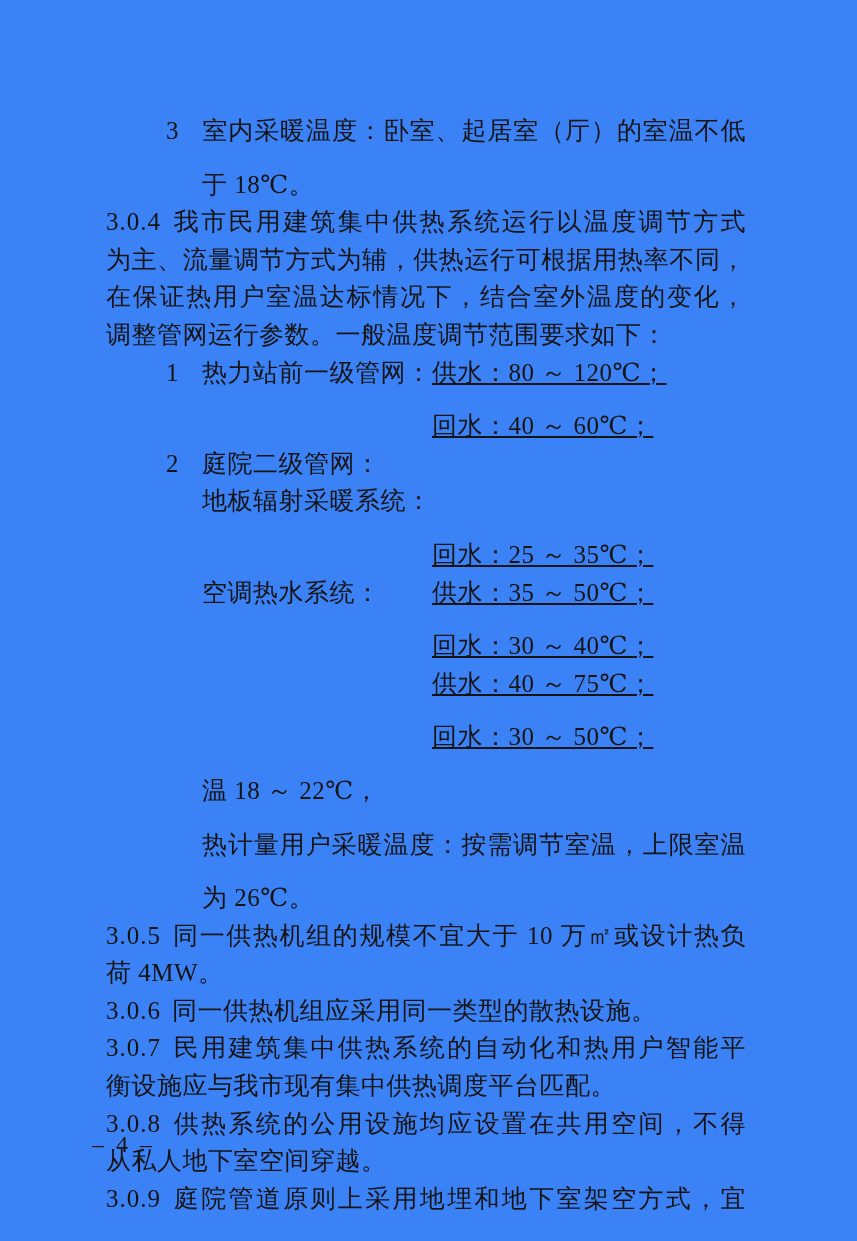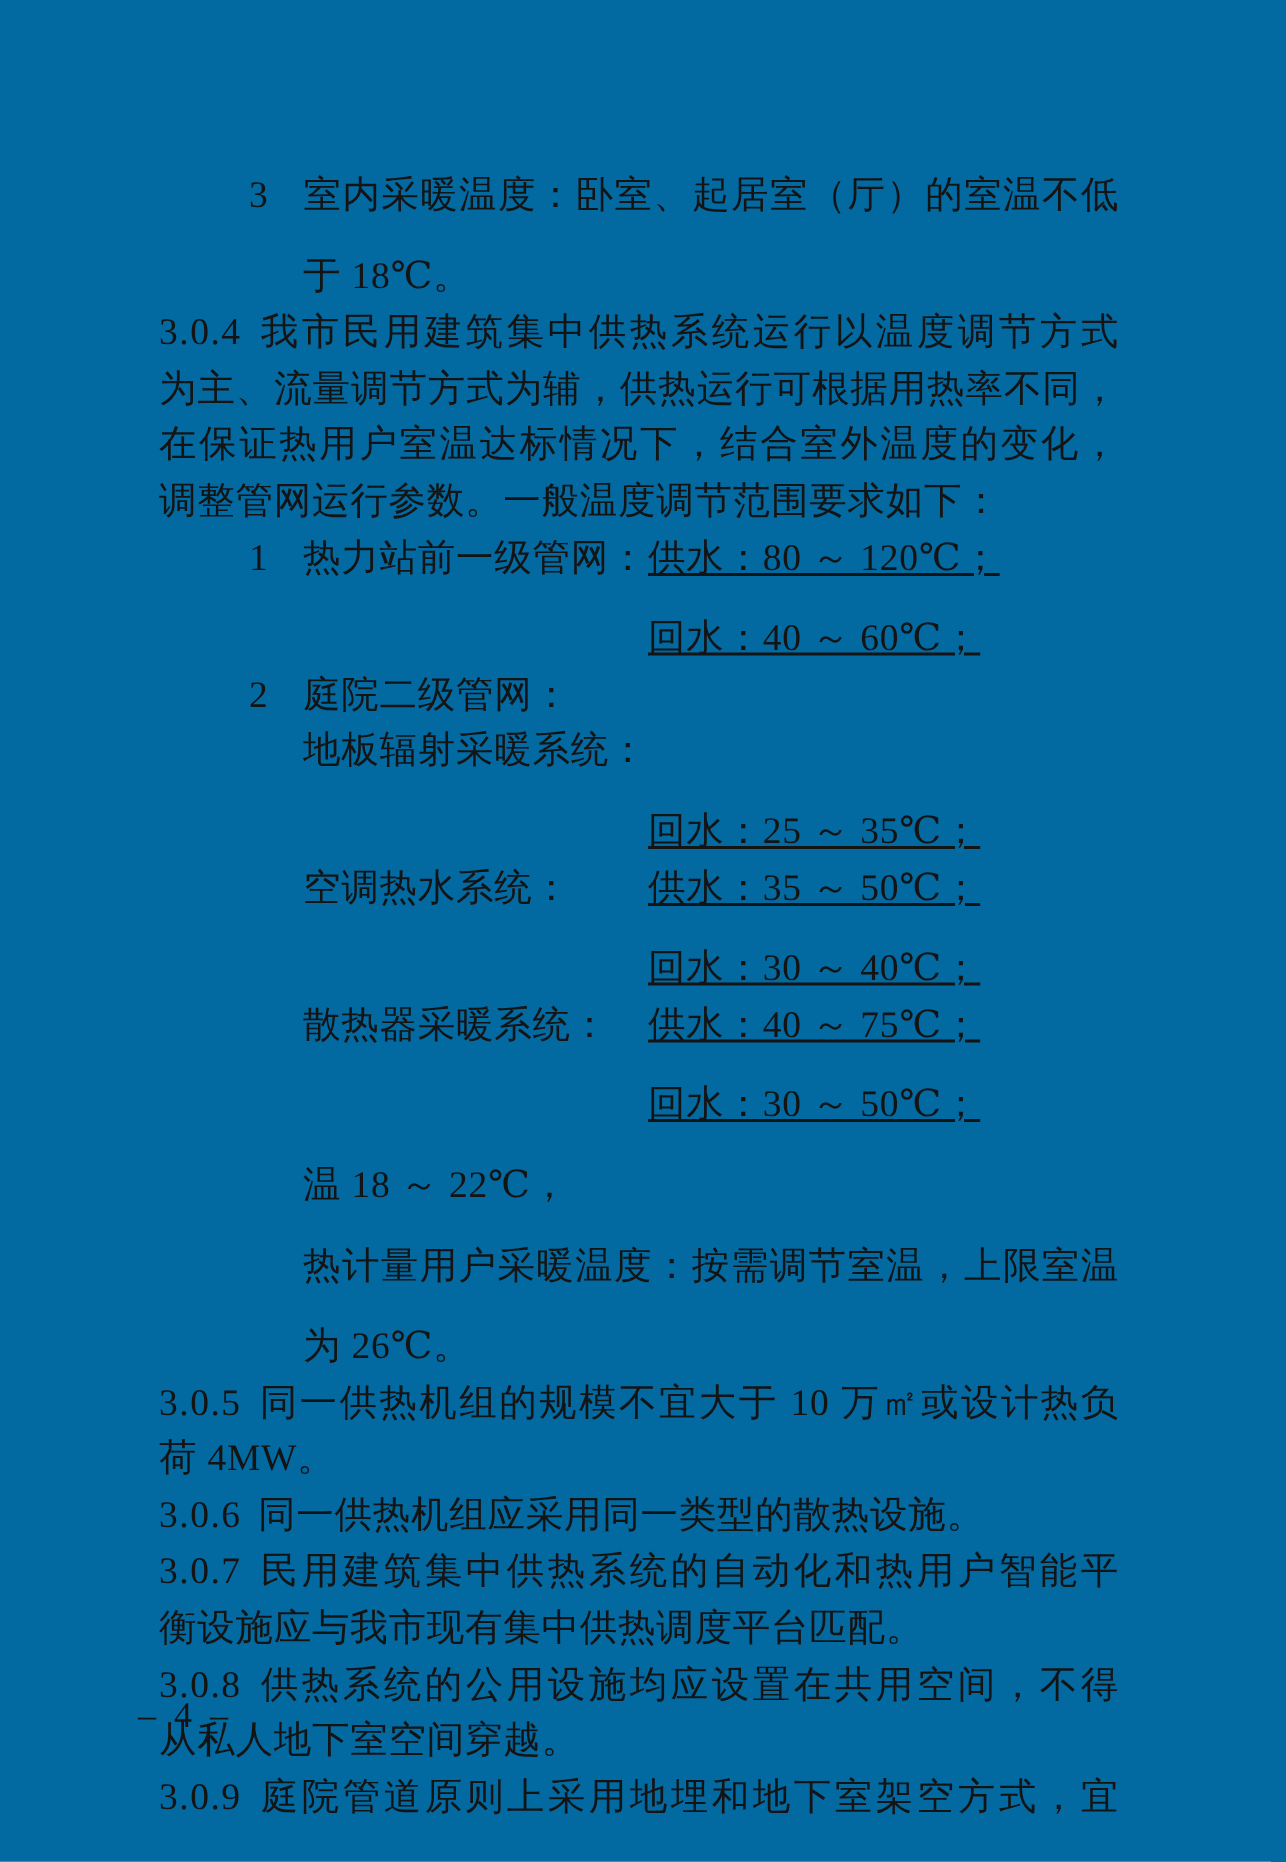--- a/index.html
+++ b/index.html
@@ -8,21 +8,21 @@
     height: 1241px;
     background: #ffffff;
     position: relative;
     overflow: hidden;
     font-family: "Liberation Serif", "DejaVu Serif", serif;
     color: #141414;
   }
   .page {
     position: absolute;
     inset: 0;
-    background: #0369a1;
+    background: #3b82f6;
   }
   .content {
     position: absolute;
     left: 106px;
     top: 112px;
     width: 640px;
   }
   .line {
     position: relative;
     box-sizing: border-box;
@@ -85,21 +85,21 @@
       </div>
       <div class="line sub"><span class="num">2</span><span class="txt">庭院二级管网：</span></div>
       <div class="line row"><span class="num"></span><span class="lbl">地板辐射采暖系统：</span></div>
       <div class="line val">
         <span class="value">回水：25 ～ 35℃；</span>
       </div>
       <div class="line row"><span class="num"></span><span class="lbl">空调热水系统：</span><span class="value">供水：35 ～ 50℃；</span></div>
       <div class="line val">
         <span class="value">回水：30 ～ 40℃；</span>
       </div>
-      <div class="line row"><span class="num"></span><span class="lbl">散热器采暖系统：</span><span class="value">供水：40 ～ 75℃；</span></div>
+      <div class="line row"><span class="num"></span><span class="value">供水：40 ～ 75℃；</span></div>
       <div class="line val">
         <span class="value">回水：30 ～ 50℃；</span>
       </div>
       <div class="line cont"><span class="txt">温 18 ～ 22℃，</span></div>
       <div class="line cont just"><span class="txt">热计量用户采暖温度：按需调节室温，上限室温</span></div>
       <div class="line cont"><span class="txt">为 26℃。</span></div>
       <div class="line body just"><span class="sec">3.0.5</span><span class="txt">同一供热机组的规模不宜大于 10 万㎡或设计热负</span></div>
       <div class="line plain"><span class="txt">荷 4MW。</span></div>
       <div class="line body"><span class="sec">3.0.6</span><span class="txt">同一供热机组应采用同一类型的散热设施。</span></div>
       <div class="line body just"><span class="sec">3.0.7</span><span class="txt">民用建筑集中供热系统的自动化和热用户智能平</span></div>

